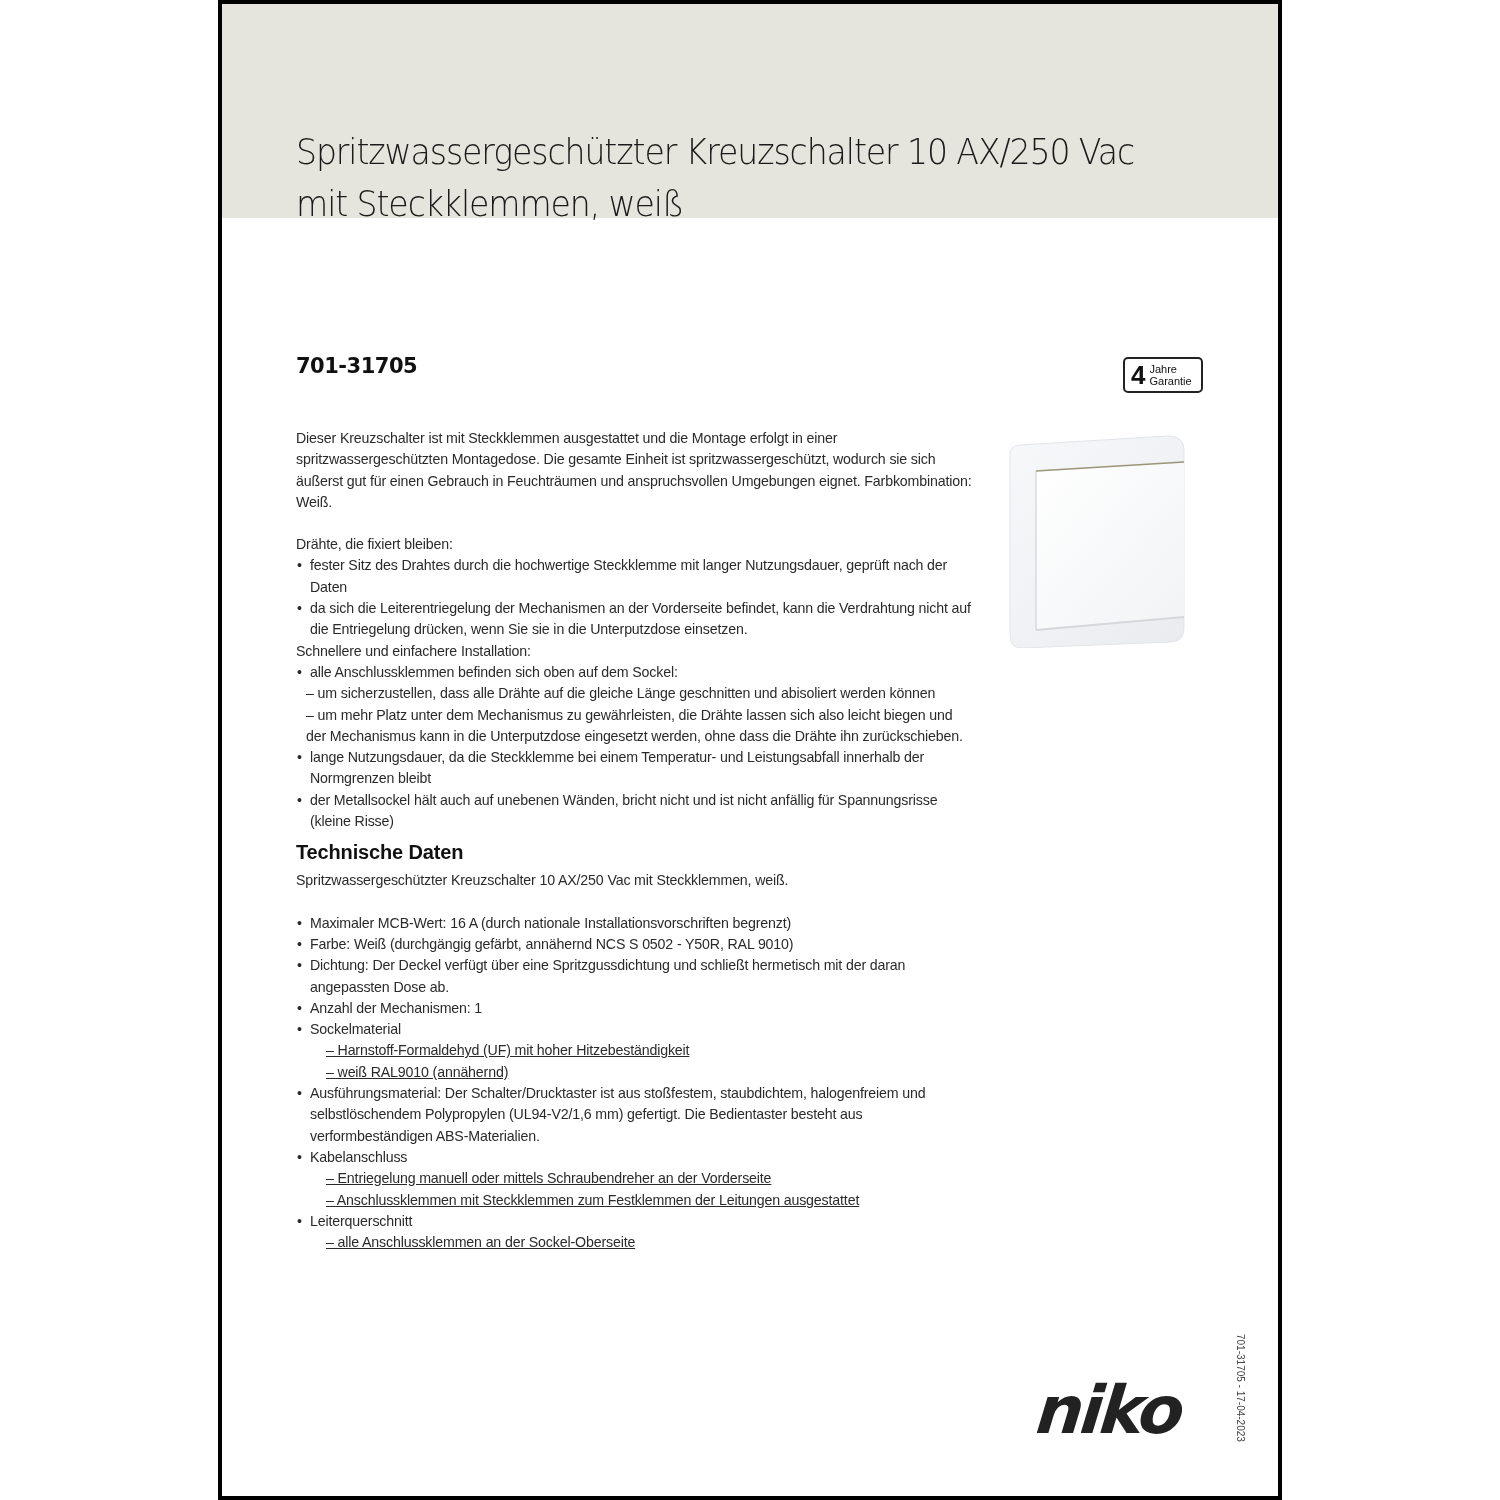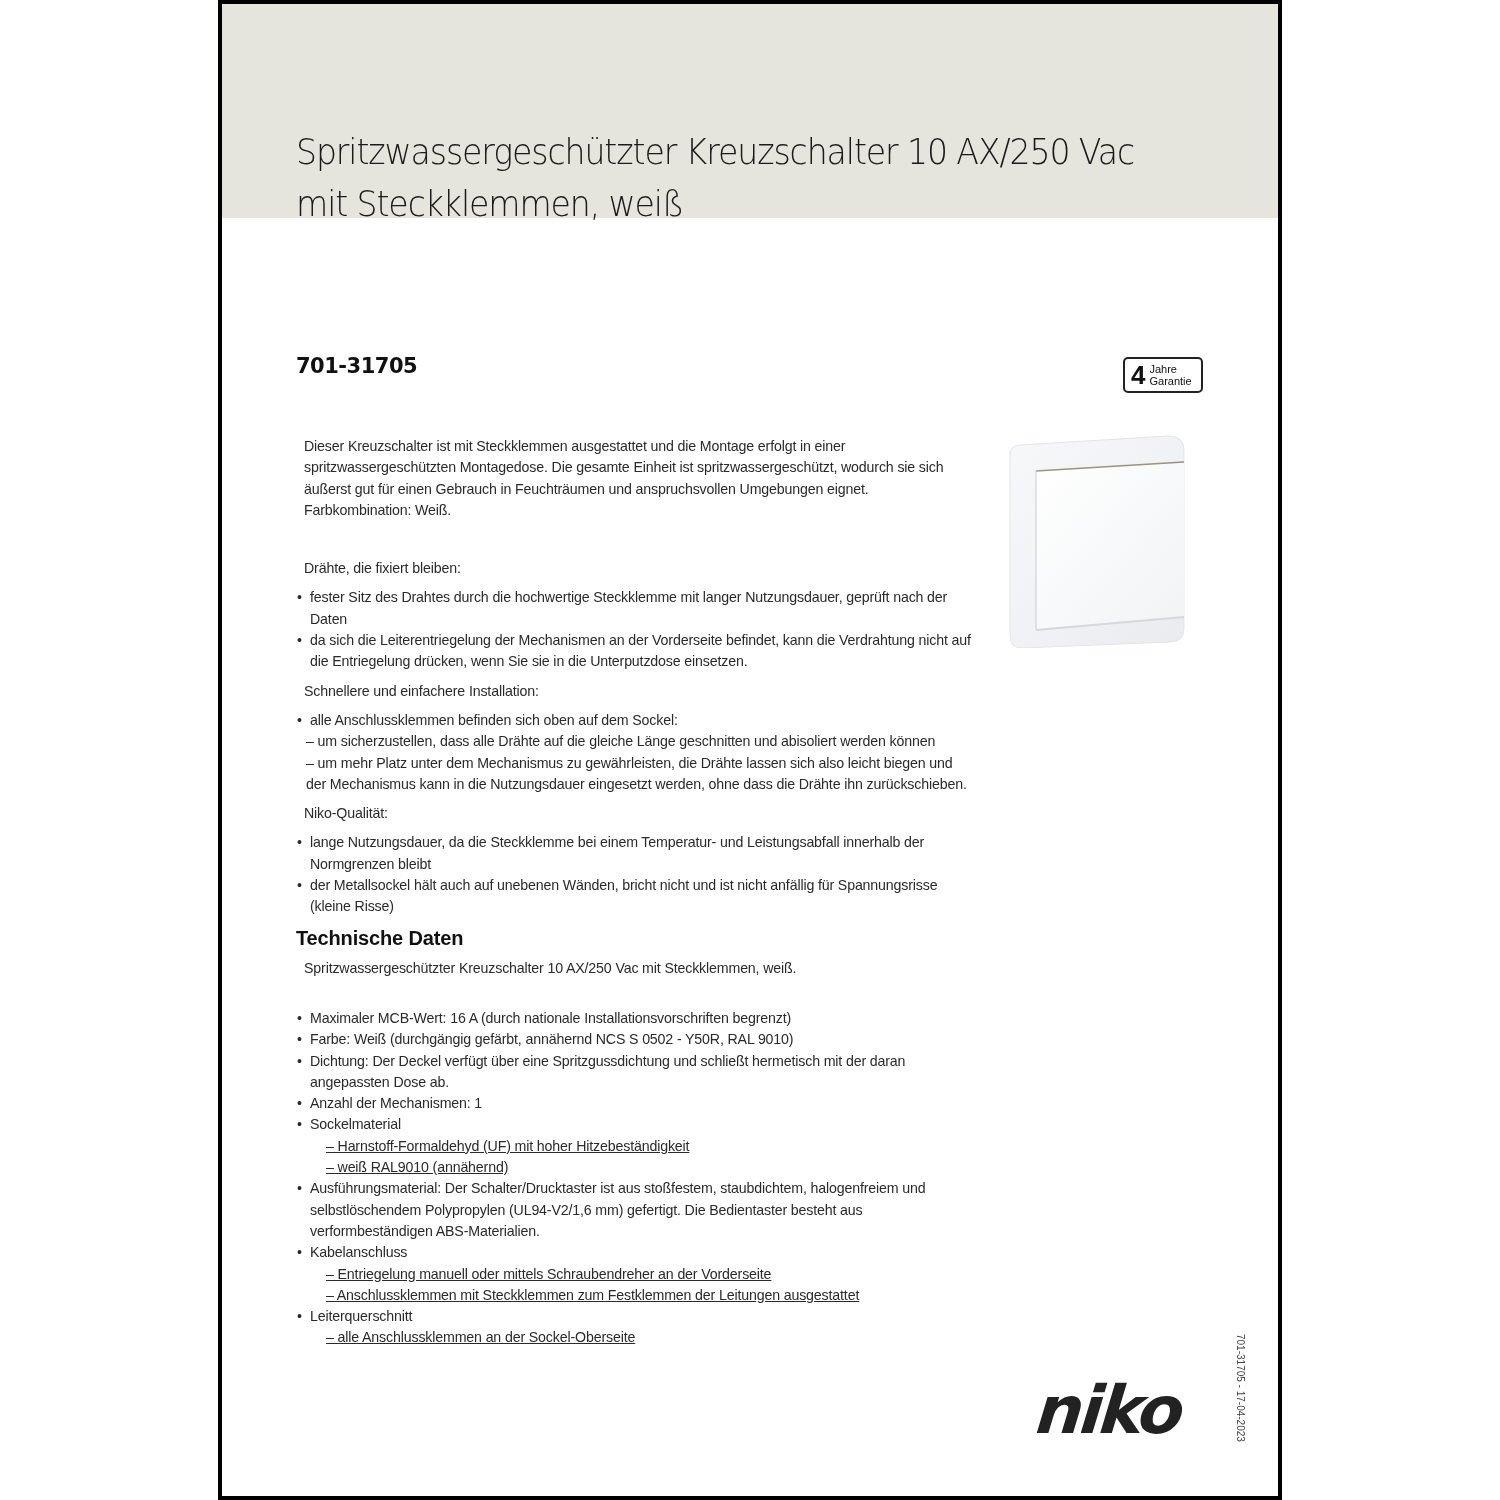--- a/index.html
+++ b/index.html
@@ -6,21 +6,21 @@
   body { width:1500px; height:1500px; position:relative; overflow:hidden; font-family:"Liberation Sans", sans-serif; color:#1a1a1a; }
   .page { position:absolute; left:218px; top:0; width:1056px; height:1492px; border:4px solid #000; background:#fff; overflow:hidden; }
   .header { position:absolute; left:0; top:0; width:100%; height:214px; background:#e5e5dd; }
   .title { position:absolute; left:74px; top:122px; width:960px; font-family:"DejaVu Sans", sans-serif; font-size:36px; line-height:52px; color:#1a1a1a; letter-spacing:-1.2px; font-weight:300; transform:scaleX(0.92); transform-origin:left top; }
   .article { position:absolute; left:74px; top:350px; font-family:"DejaVu Sans", sans-serif; font-size:21px; font-weight:bold; color:#111; letter-spacing:-0.5px; }
   .badge { position:absolute; left:901px; top:353px; width:80px; height:36px; border:2px solid #222; border-radius:5px; display:flex; align-items:center; padding-left:6px; box-sizing:border-box; }
   .badge-num { font-size:26px; font-weight:bold; color:#111; margin-right:4px; line-height:1; }
   .badge-txt { font-size:11px; line-height:12px; color:#111; }
   .product { position:absolute; left:776px; top:428px; width:190px; height:216px; }
   .body { position:absolute; left:74px; top:424px; width:680px; font-size:14.2px; line-height:21.3px; color:#2a2a2a; letter-spacing:-0.15px; }
-  .body p { margin:8px; }
+  .body p { margin:0; }
   .gap { height:21px; }
   .li { position:relative; padding-left:14px; }
   .li::before { content:"\2022"; position:absolute; left:1px; top:0; }
   .sub { padding-left:10px; }
   .sub2 { padding-left:30px;text-decoration:underline; }
   .section-title { font-weight:bold; font-size:20px; color:#111; margin-top:8px; margin-bottom:6px; line-height:24px; }
   .logo { position:absolute; left:815px; top:1374px; font-family:"DejaVu Sans", sans-serif; font-size:66px; font-weight:bold; font-style:italic; color:#222; letter-spacing:-3px; line-height:1; transform:skewX(-6deg); }
   .vert { position:absolute; left:1012px; top:1330px; width:14px; height:110px; }
   .vert span { position:absolute; left:0; top:0; white-space:nowrap; font-size:10px; color:#444; transform:rotate(90deg) translate(0,-12px); transform-origin:left top; }
 </style>
@@ -65,22 +65,21 @@
 
   <div class="body">
     <p>Dieser Kreuzschalter ist mit Steckklemmen ausgestattet und die Montage erfolgt in einer spritzwassergeschützten Montagedose. Die gesamte Einheit ist spritzwassergeschützt, wodurch sie sich äußerst gut für einen Gebrauch in Feuchträumen und anspruchsvollen Umgebungen eignet. Farbkombination: Weiß.</p>
     <div class="gap"></div>
     <p>Drähte, die fixiert bleiben:</p>
     <div class="li">fester Sitz des Drahtes durch die hochwertige Steckklemme mit langer Nutzungsdauer, geprüft nach der Daten</div>
     <div class="li">da sich die Leiterentriegelung der Mechanismen an der Vorderseite befindet, kann die Verdrahtung nicht auf die Entriegelung drücken, wenn Sie sie in die Unterputzdose einsetzen.</div>
     <p>Schnellere und einfachere Installation:</p>
     <div class="li">alle Anschlussklemmen befinden sich oben auf dem Sockel:</div>
     <div class="sub">– um sicherzustellen, dass alle Drähte auf die gleiche Länge geschnitten und abisoliert werden können</div>
-    <div class="sub">– um mehr Platz unter dem Mechanismus zu gewährleisten, die Drähte lassen sich also leicht biegen und der Mechanismus kann in die Nutzungsdauer eingesetzt werden, ohne dass die Drähte ihn zurückschieben.</div>
-    <p>Niko-Qualität:</p>
+    <div class="sub">– um mehr Platz unter dem Mechanismus zu gewährleisten, die Drähte lassen sich also leicht biegen und der Mechanismus kann in die Unterputzdose eingesetzt werden, ohne dass die Drähte ihn zurückschieben.</div>
     <div class="li">lange Nutzungsdauer, da die Steckklemme bei einem Temperatur- und Leistungsabfall innerhalb der Normgrenzen bleibt</div>
     <div class="li">der Metallsockel hält auch auf unebenen Wänden, bricht nicht und ist nicht anfällig für Spannungsrisse (kleine Risse)</div>
 
     <div class="section-title">Technische Daten</div>
     <p>Spritzwassergeschützter Kreuzschalter 10 AX/250 Vac mit Steckklemmen, weiß.</p>
     <div class="gap"></div>
     <div class="li">Maximaler MCB-Wert: 16 A (durch nationale Installationsvorschriften begrenzt)</div>
     <div class="li">Farbe: Weiß (durchgängig gefärbt, annähernd NCS S 0502 - Y50R, RAL 9010)</div>
     <div class="li">Dichtung: Der Deckel verfügt über eine Spritzgussdichtung und schließt hermetisch mit der daran angepassten Dose ab.</div>
     <div class="li">Anzahl der Mechanismen: 1</div>

